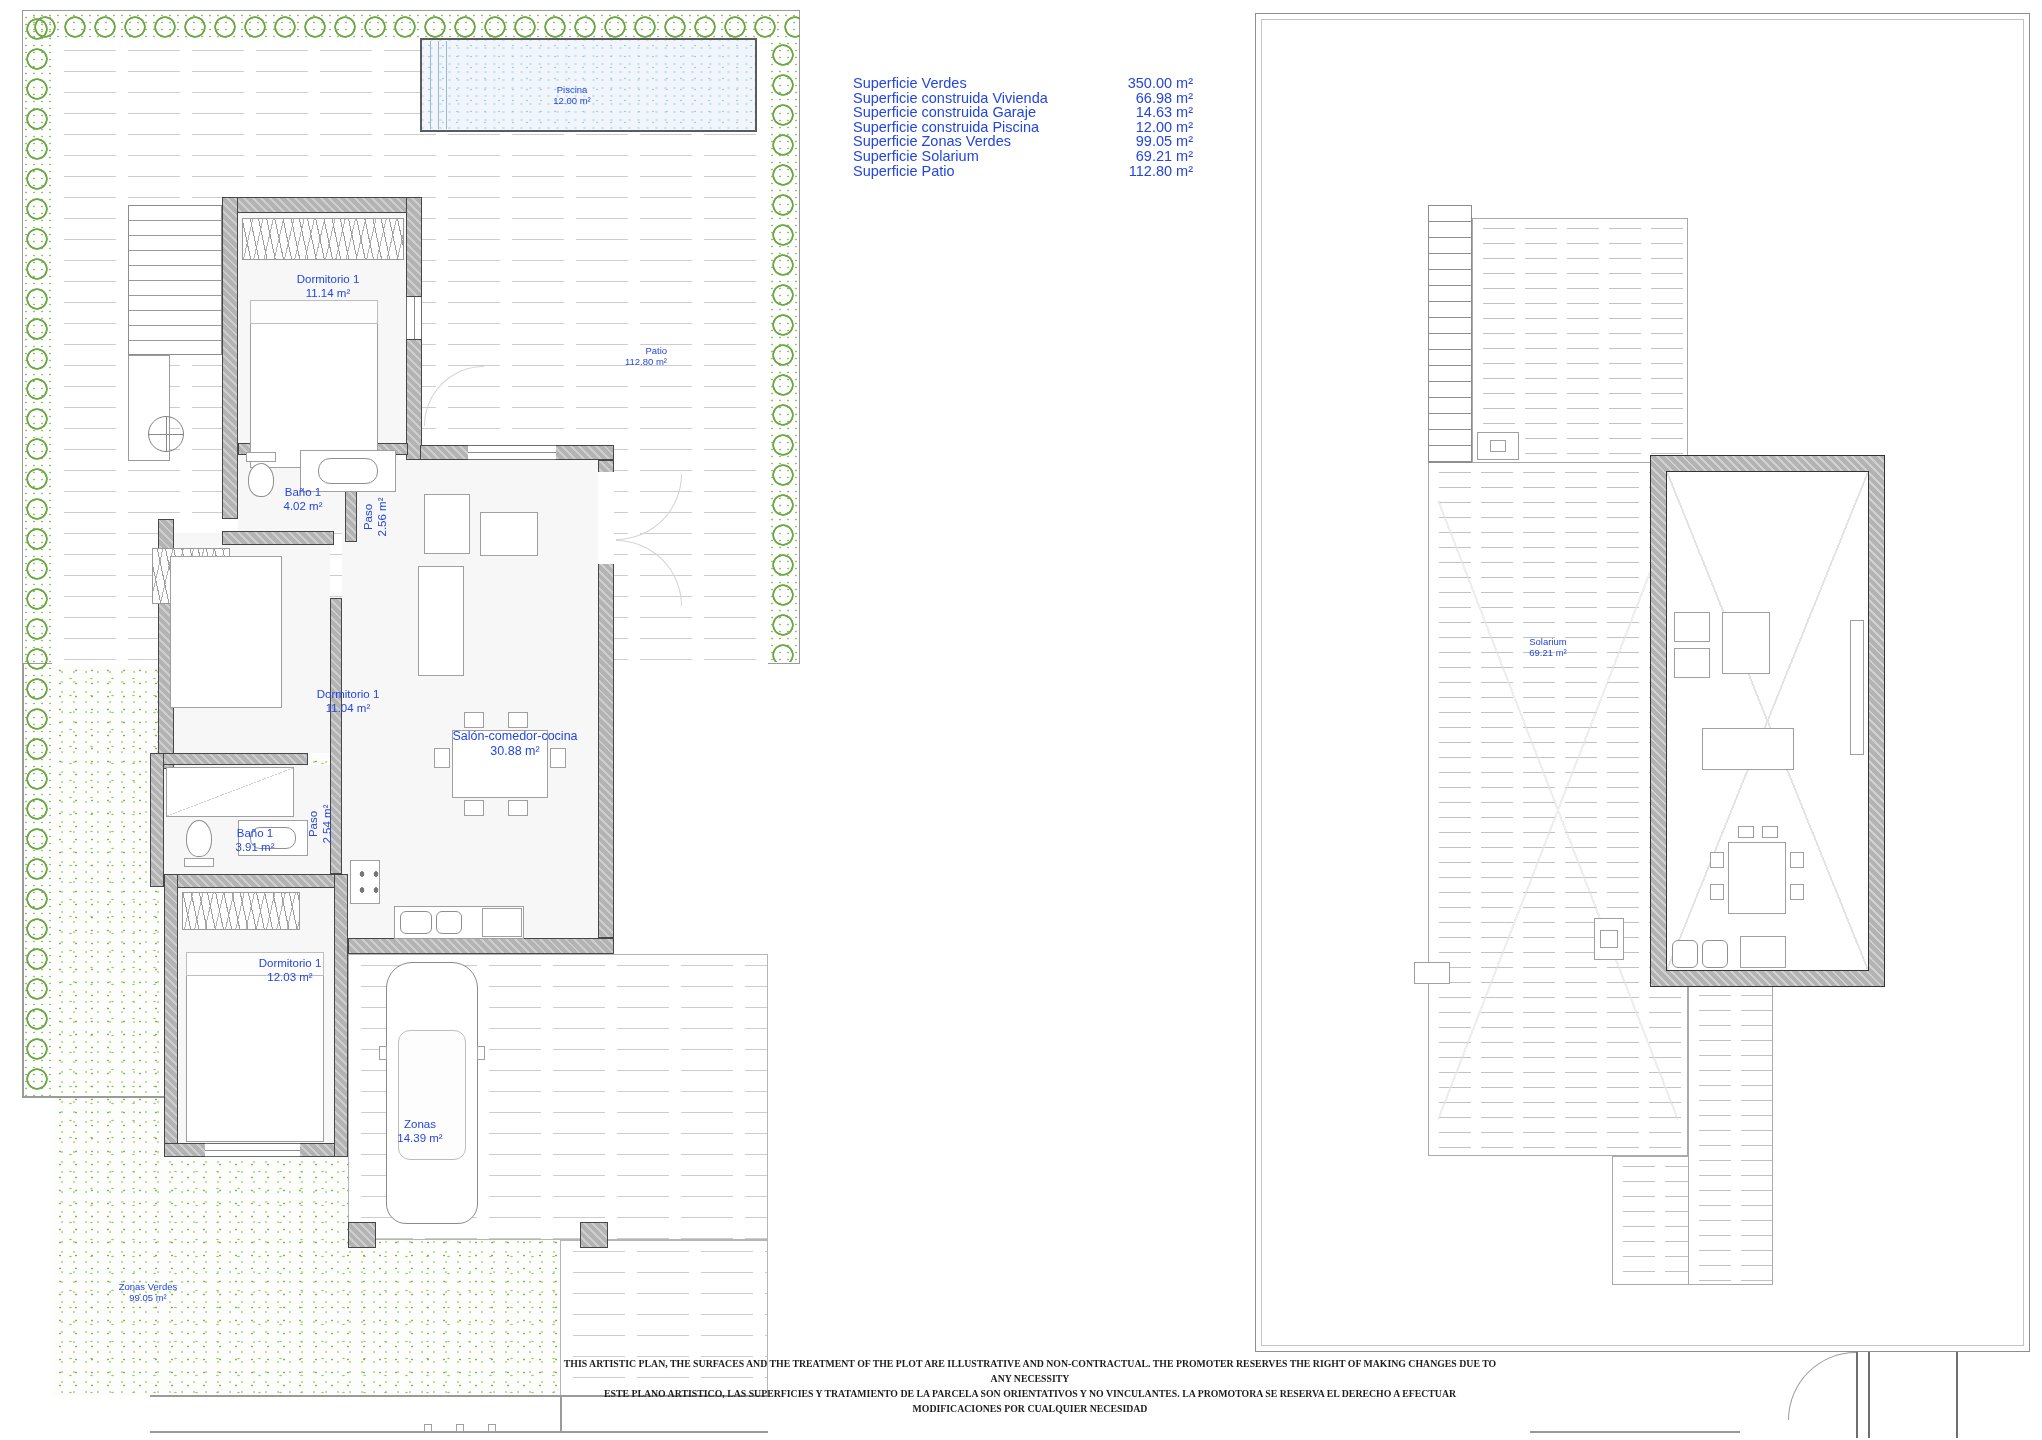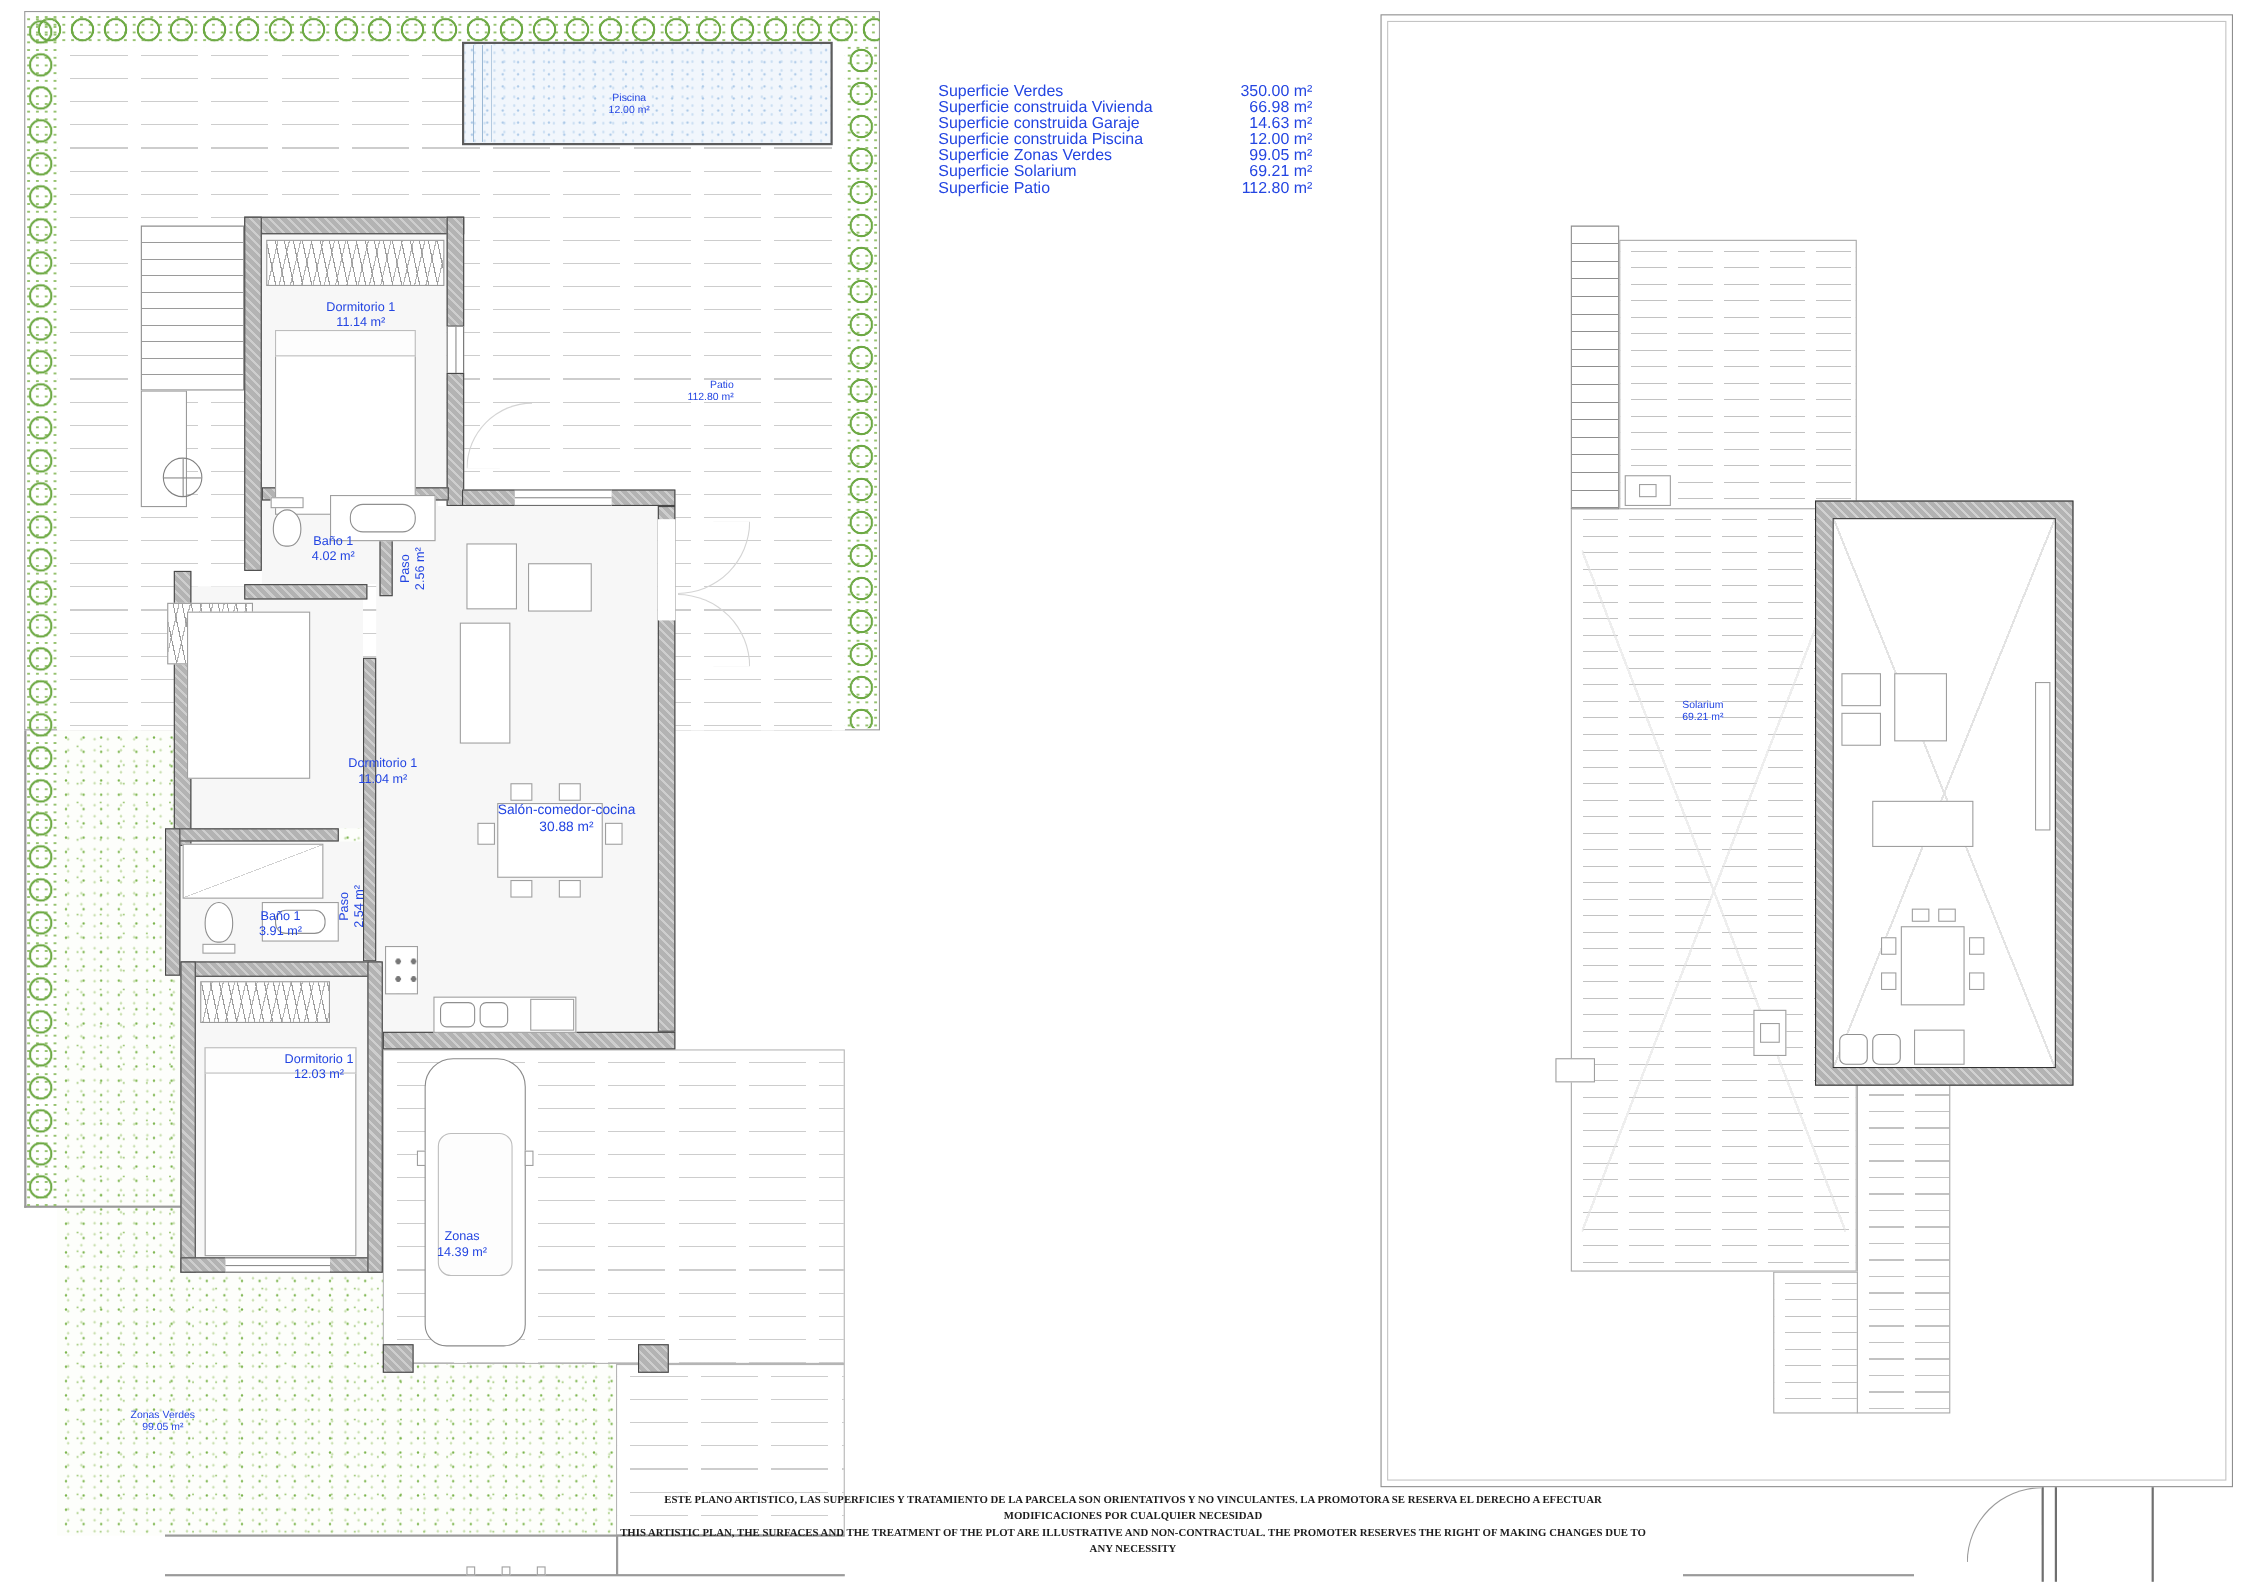--- a/index.html
+++ b/index.html
@@ -318,17 +318,17 @@
     <div class="lined" style="left:716px;top:1352px;width:2px;height:86px;"></div>
     <div class="line" style="left:290px;top:1431px;width:210px;height:2px;"></div>
 
     <div class="lbl lbl-sm" style="left:308px;top:647px;">
       <span>Solarium</span><br>
       <span>69.21 m²</span>
     </div>
   </div>
 
   <div id="disclaimer">
+    <div>THIS ARTISTIC PLAN, THE SURFACES AND THE TREATMENT OF THE PLOT ARE ILLUSTRATIVE AND NON-CONTRACTUAL. THE PROMOTER RESERVES THE RIGHT OF MAKING CHANGES DUE TO ANY NECESSITY</div>
     <div>ESTE PLANO ARTISTICO, LAS SUPERFICIES Y TRATAMIENTO DE LA PARCELA SON ORIENTATIVOS Y NO VINCULANTES. LA PROMOTORA SE RESERVA EL DERECHO A EFECTUAR MODIFICACIONES POR CUALQUIER NECESIDAD</div>
-    <div>THIS ARTISTIC PLAN, THE SURFACES AND THE TREATMENT OF THE PLOT ARE ILLUSTRATIVE AND NON-CONTRACTUAL. THE PROMOTER RESERVES THE RIGHT OF MAKING CHANGES DUE TO ANY NECESSITY</div>
   </div>
 
 </div>
 
 </body></html>

